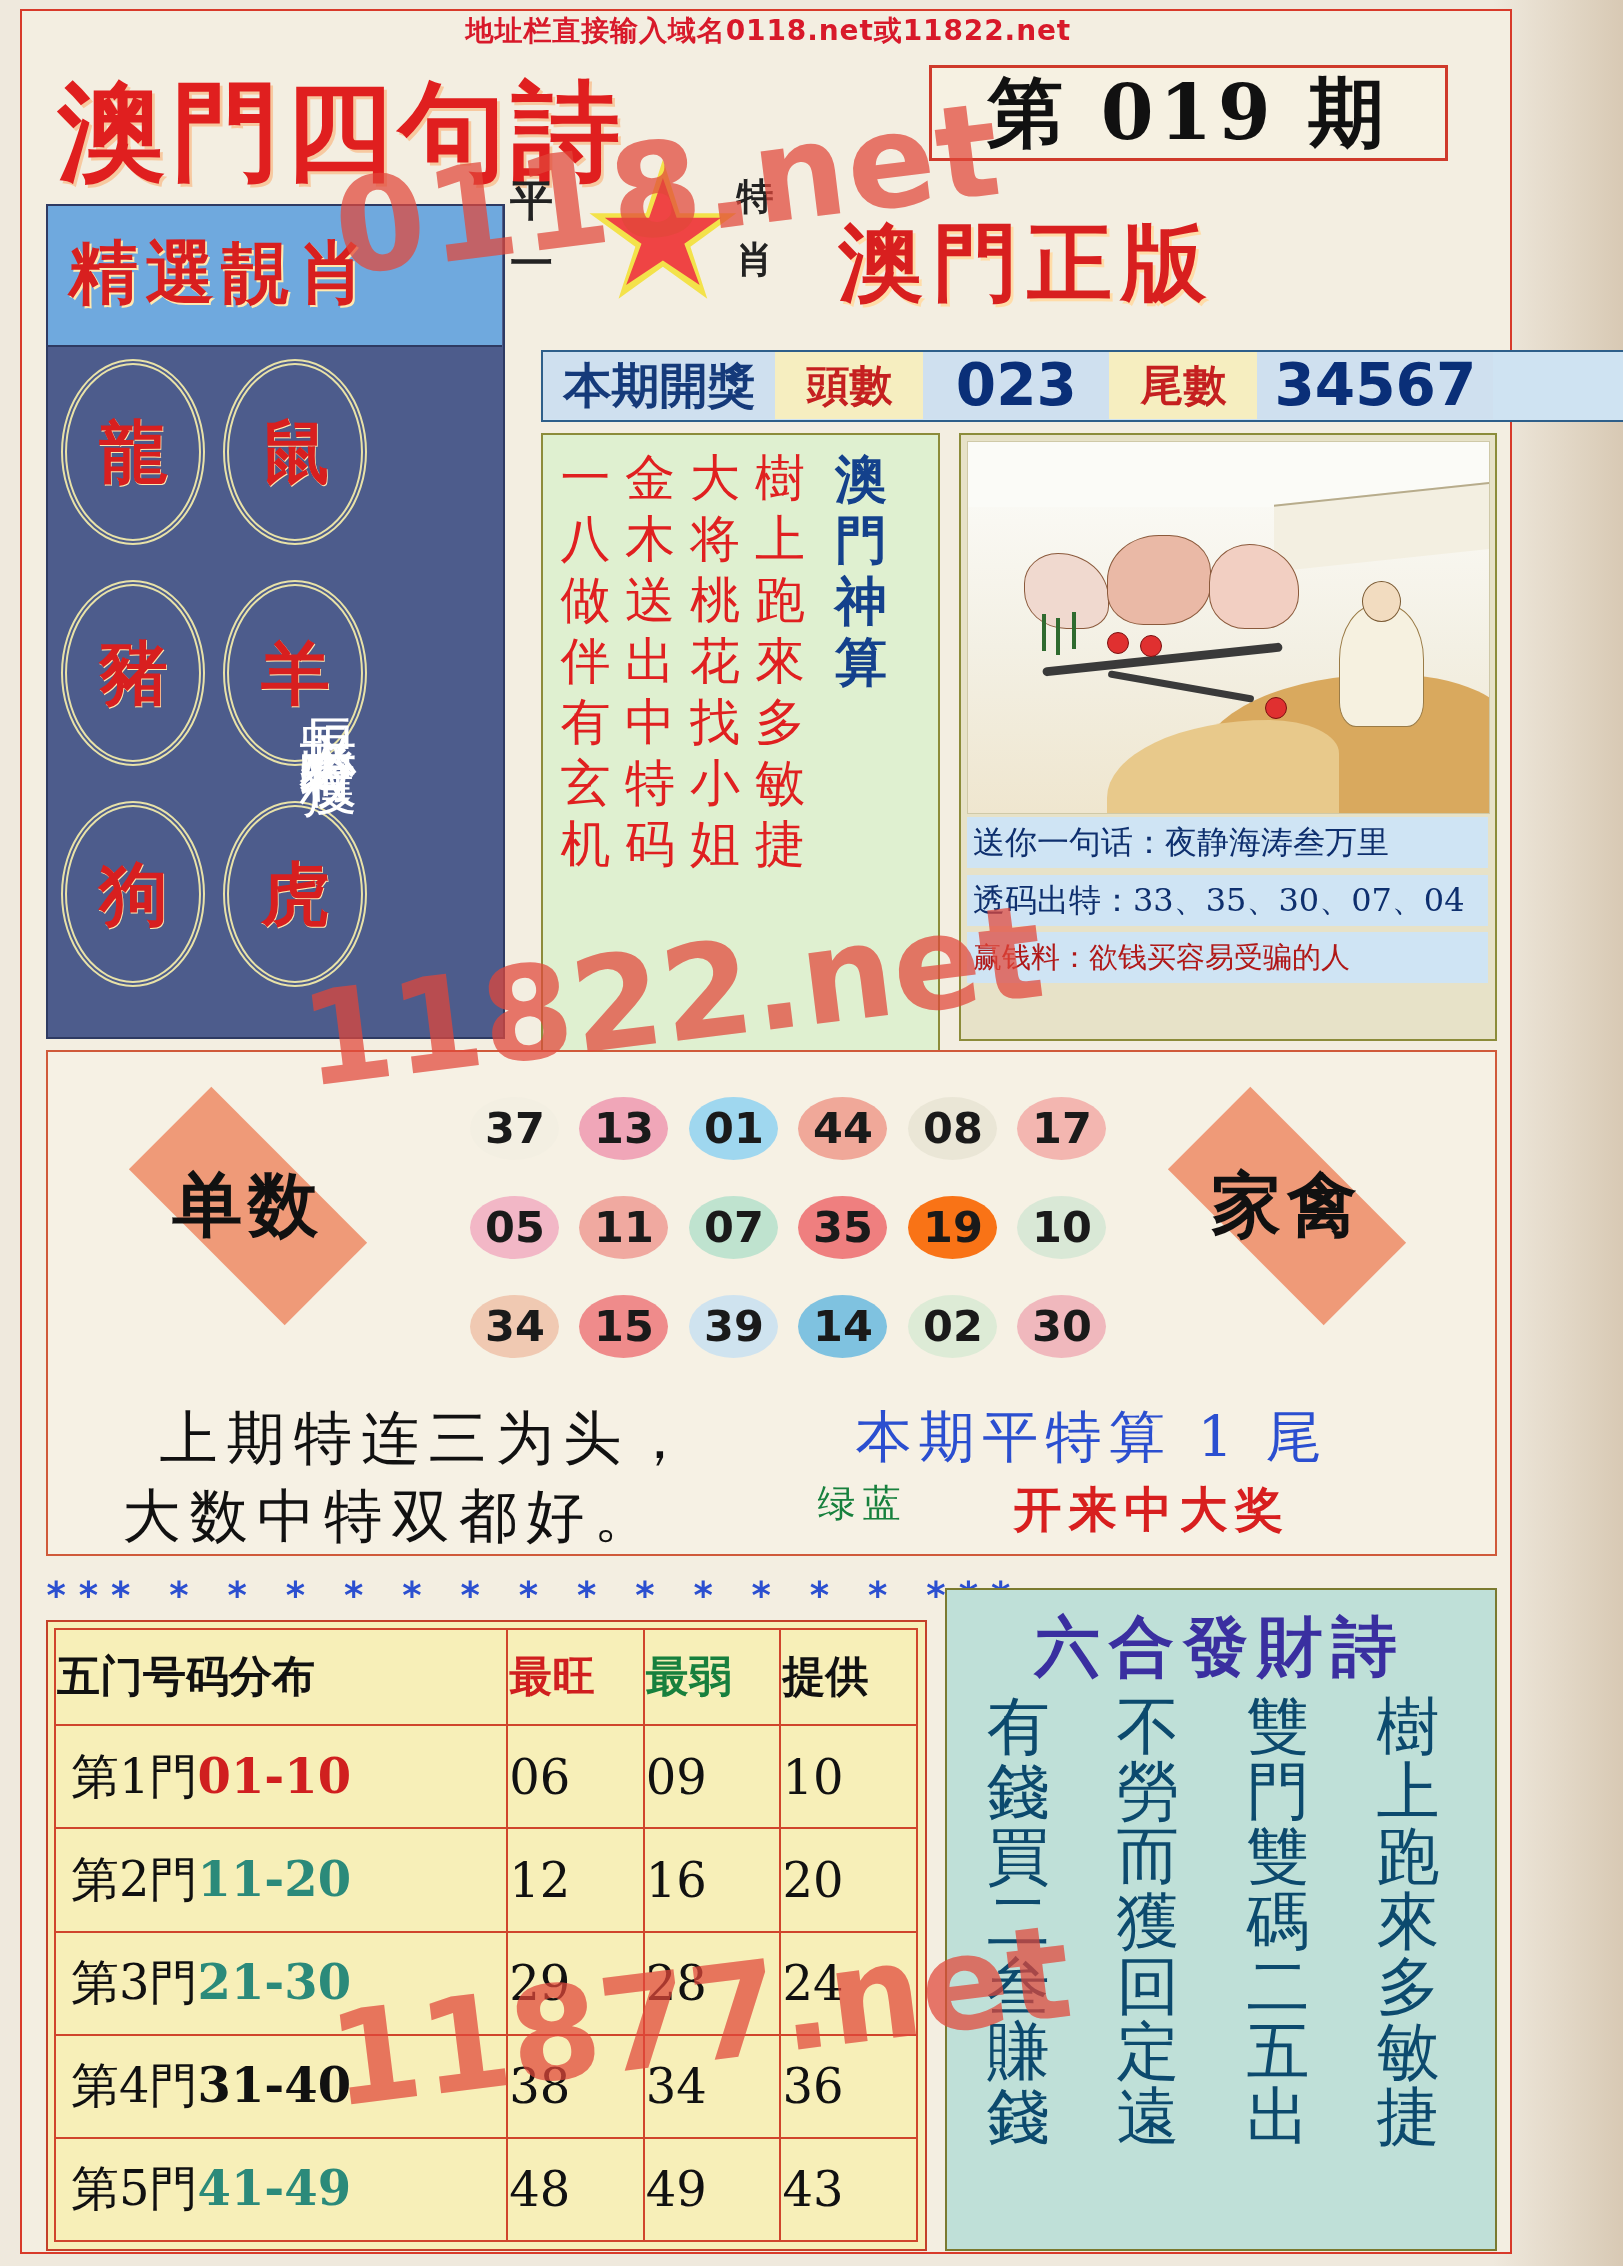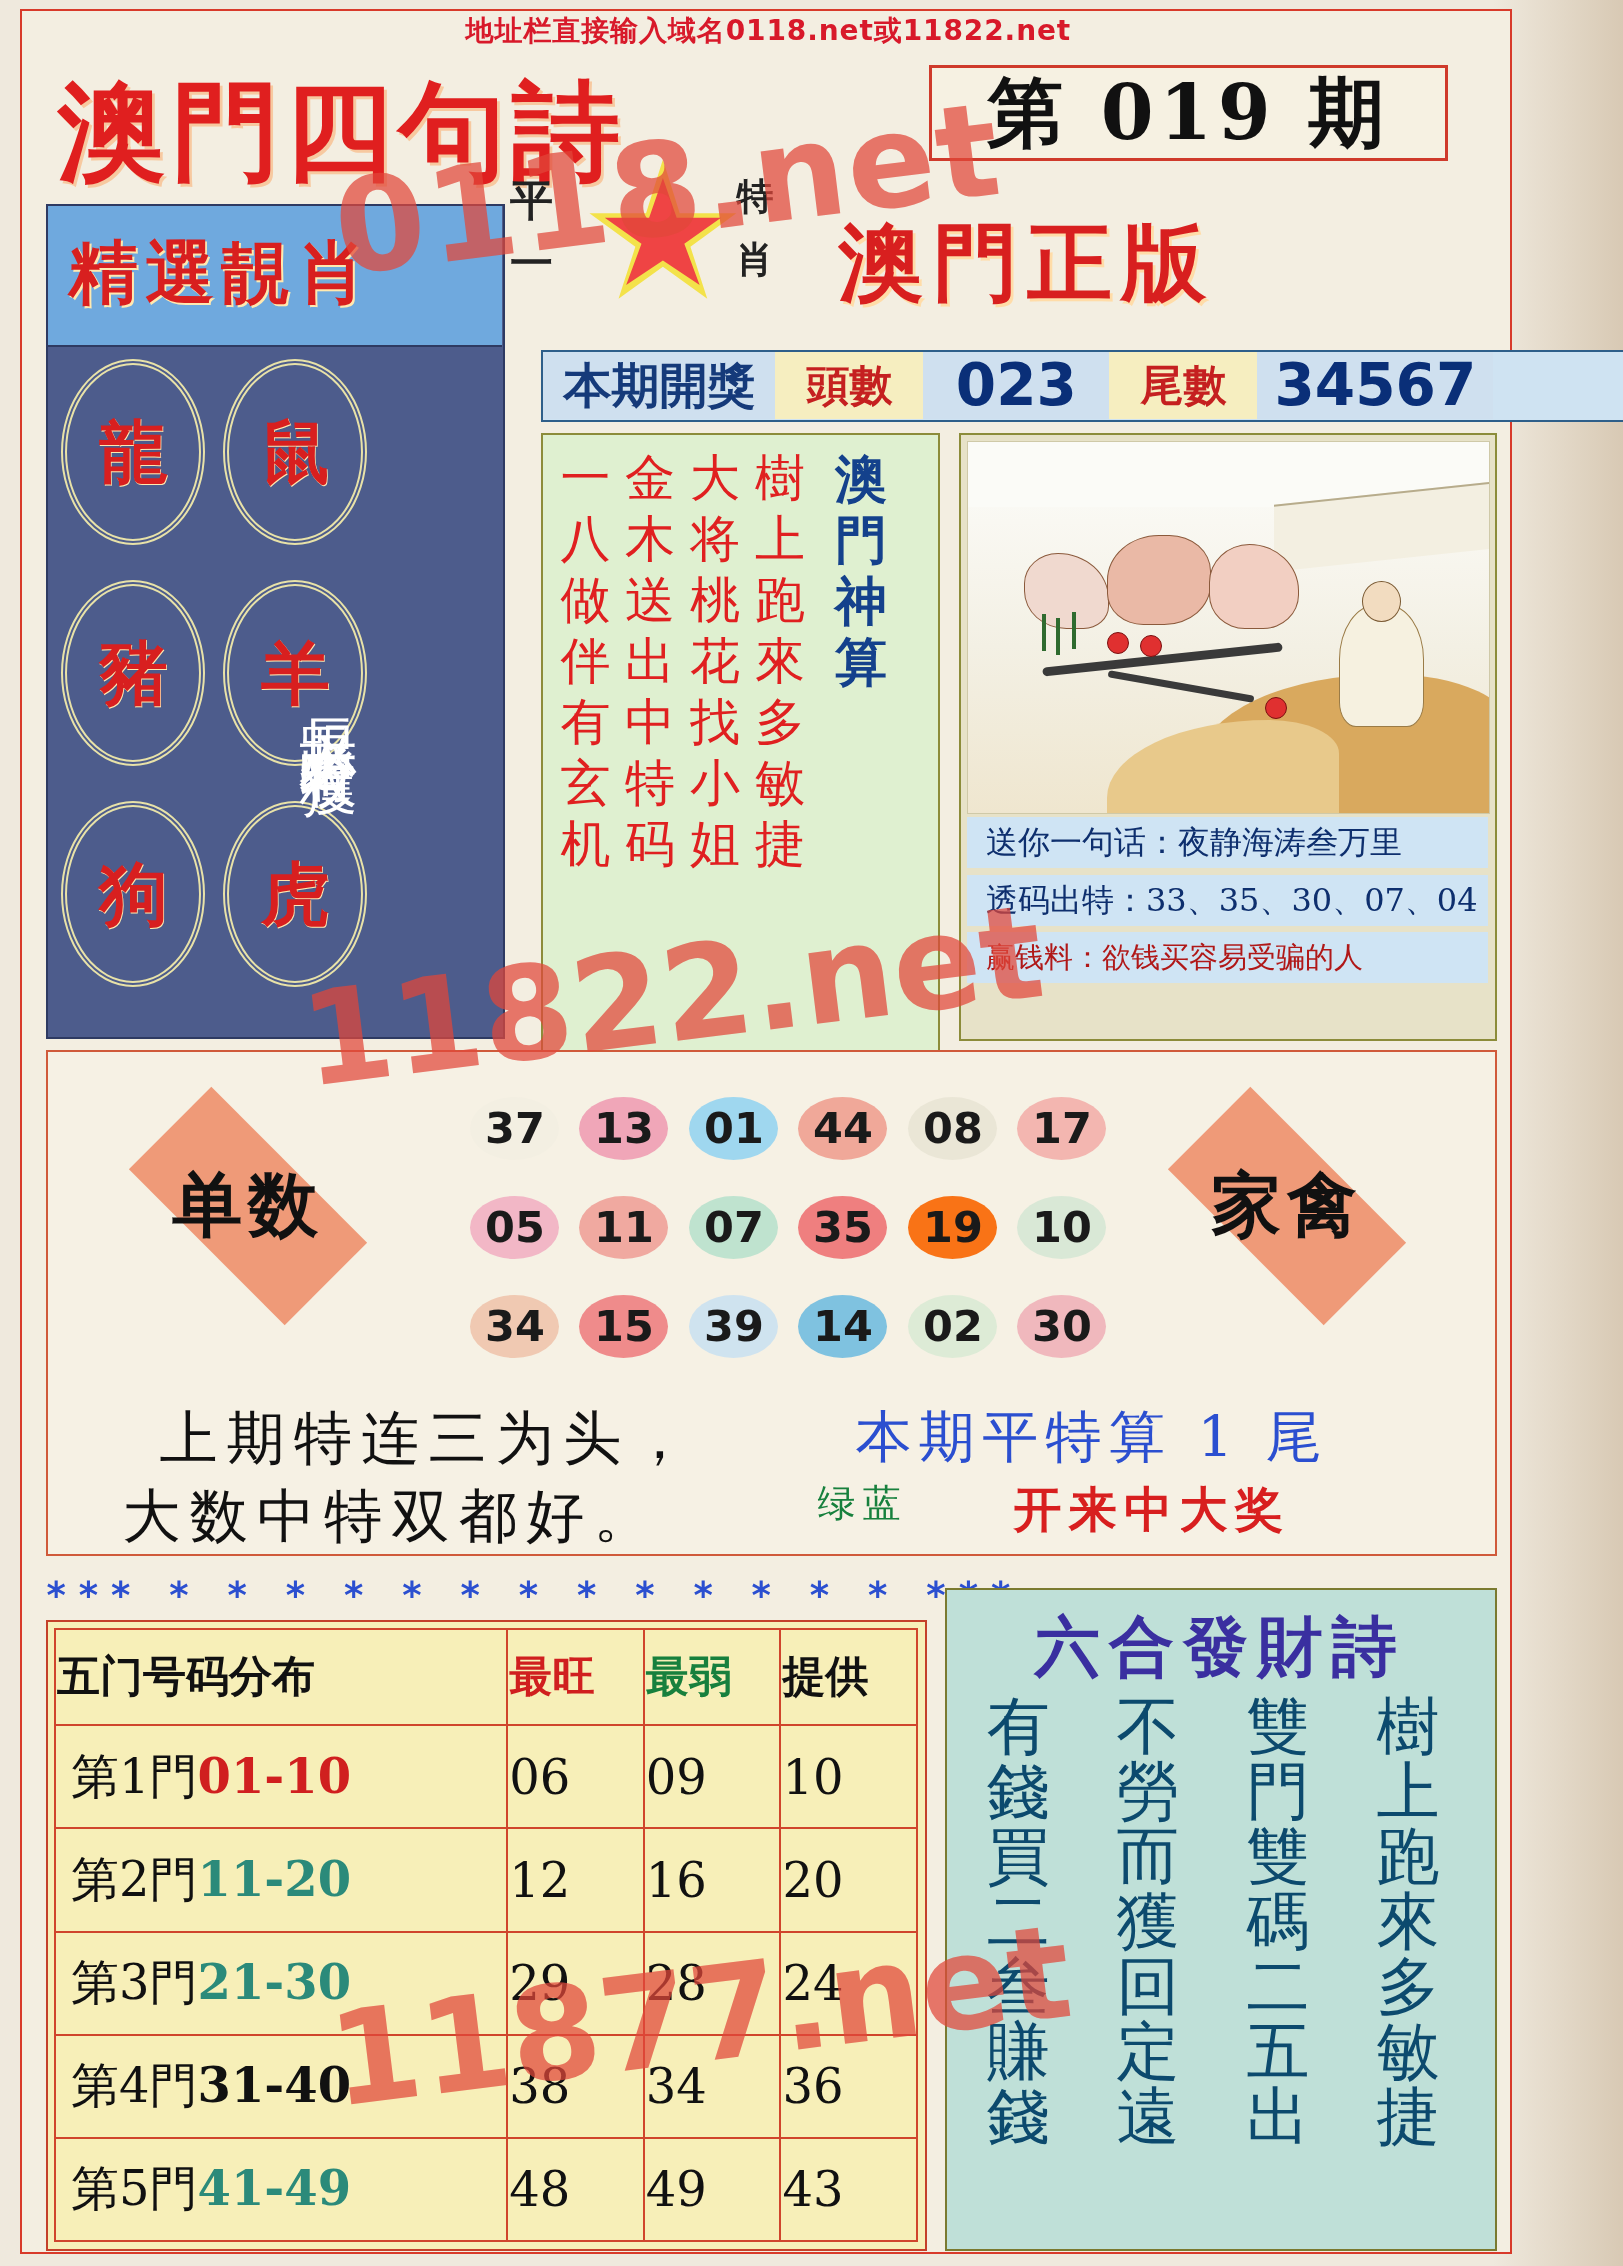--- a/index.html
+++ b/index.html
@@ -159,21 +159,21 @@
   .pic .cherry{position:absolute;width:20.4px;height:20.4px;border-radius:50%;background:#e03030;border:0.9px solid #7a1010;}
   .pic .grass{position:absolute;width:3.7px;height:37px;background:#2f6b2f;}
   .pic .sky{position:absolute;left:0;top:0;width:521px;height:65px;background:#fbfbf7;}
   .pic .ridge{position:absolute;left:306px;top:51px;width:223px;height:65px;background:#f3efe1;border-top:2.8px solid #b7ac8c;transform:skewY(-6deg);}
   .pic-lines{
     position:absolute;left:5.6px;top:382px;width:521px;height:215px;
   }
   .pline{
     position:absolute;left:0;width:521px;height:51px;line-height:51px;
     font-size:32px;font-family:"DejaVu Serif","Liberation Serif",serif;
-    padding-left:19px;box-sizing:border-box;white-space:nowrap;
+    padding-left:6px;box-sizing:border-box;white-space:nowrap;
   }
   .pl1{top:0;background:#cfe4f4;color:#0e2f6e;}
   .pl2{top:58px;background:#cfe4f4;color:#0e2f6e;}
   .pl3{top:115px;background:#cfe4f4;color:#b01818;font-size:29px;}
   
   .midpanel{
     position:absolute;left:24px;top:1039px;width:1451px;height:506px;
     border:2.8px solid #d05a3a;background:#f6f1e4;box-sizing:border-box;
   }
   .diamond{

